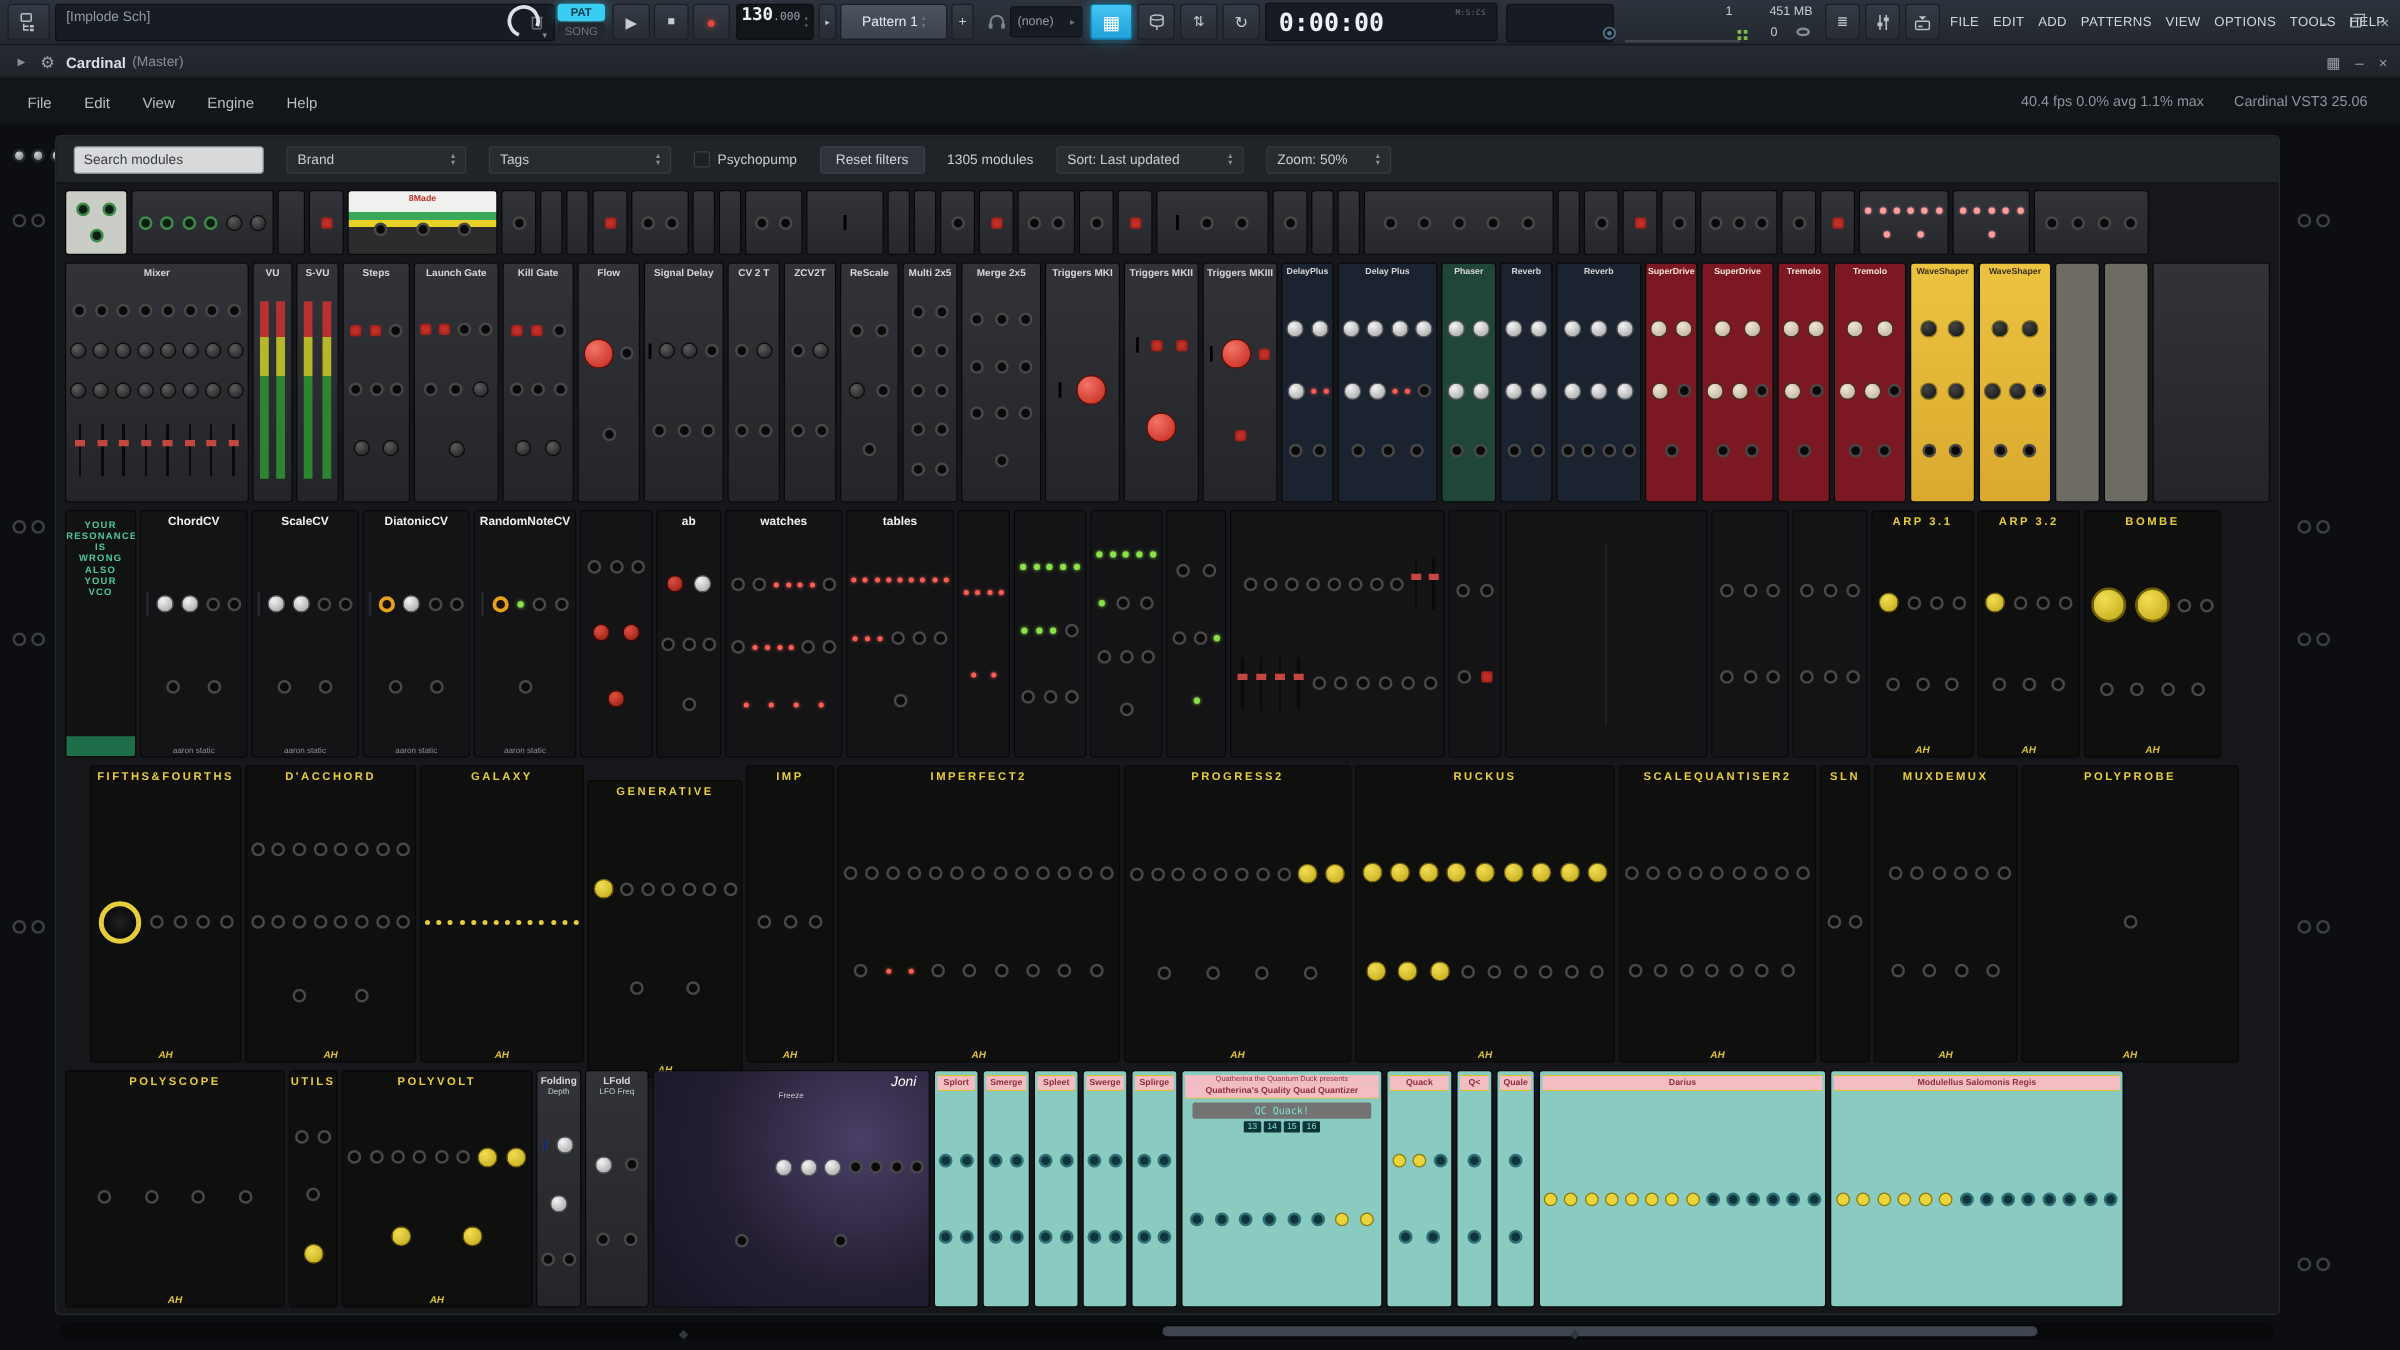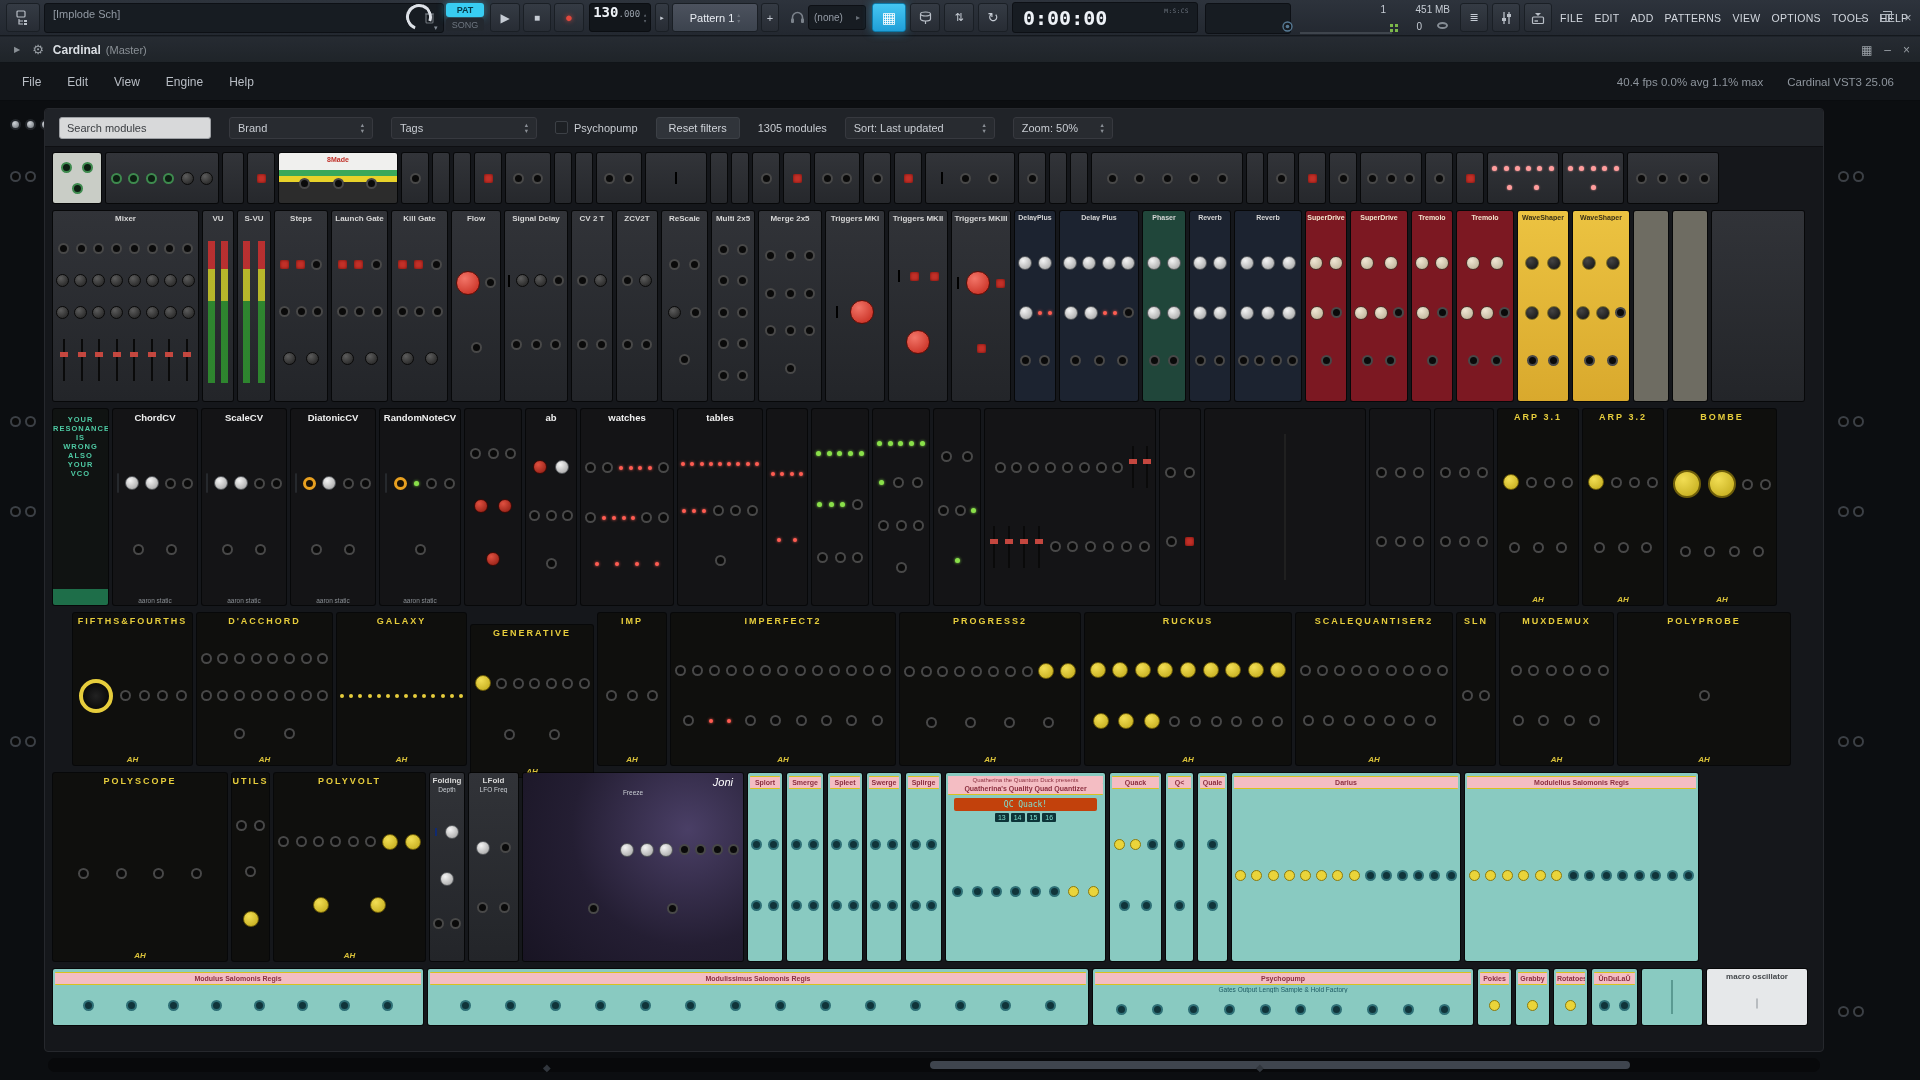--- a/index.html
+++ b/index.html
@@ -97,21 +97,21 @@
   
   .grid{flex:1;padding:6px 8px;overflow:hidden;}
   .mrow{display:flex;gap:5px;margin-bottom:8px;}
   .module{position:relative;height:100%;border-radius:2px;overflow:hidden;flex:0 0 auto;
     display:flex;flex-direction:column;box-shadow:0 0 0 1px rgba(0,0,0,.65);}
   .m-title{color:#d6d6d6;font-size:8px;font-weight:bold;text-align:center;padding-top:3px;
     white-space:nowrap;overflow:hidden;flex:0 0 auto;}
   .m-sub{font-size:6px;text-align:center;padding-top:2px;white-space:nowrap;overflow:hidden;}
   .m-labels{font-size:6.5px;text-align:center;color:#c9cdd2;padding-top:1px;white-space:nowrap;overflow:hidden;}
   .m-foot{position:absolute;bottom:1px;width:100%;text-align:center;font-size:6.5px;color:#8a8f94;}
-  .m-lcd{background:#c2410c;color:#7fe0d0;font-size:8px;text-align:center;margin:3px 8px 1px;
+  .m-lcd{background:#737373;color:#7fe0d0;font-size:8px;text-align:center;margin:3px 8px 1px;
     padding:2px 0;border-radius:2px;font-family:"DejaVu Sans Mono",monospace;}
   .m-cells{display:flex;gap:2px;justify-content:center;margin-top:1px;}
   .m-cells span{background:#0d3438;color:#7fe0d0;font-size:7px;padding:1px 3px;border-radius:1px;}
   .m-line{color:#4ec9a3;font-size:7.5px;font-weight:bold;text-align:center;letter-spacing:1px;line-height:9px;}
   .m-line:first-of-type{margin-top:6px;}
   .decor{flex:1;display:flex;flex-wrap:wrap;gap:4px 5px;justify-content:space-evenly;
     align-content:space-evenly;padding:4px 3px;align-items:center;}
 
   
   .t-mini{background:linear-gradient(#323439,#26282c);}
@@ -662,21 +662,21 @@
               <span class="d-r"></span>
               <span class="d-r"></span>
               <span class="d-j"></span>
               <span class="d-j"></span>
               <span class="d-j"></span>
               <span class="d-j"></span>
               <span class="d-k"></span>
               <span class="d-k"></span>
             </div>
           </div>
-          <div class="module t-dark" style="width: 55px;">
+          <div class="module t-dark" style="width: 66px;">
             <div class="m-title">Launch Gate</div>
             <div class="decor">
               <span class="d-r"></span>
               <span class="d-r"></span>
               <span class="d-j"></span>
               <span class="d-j"></span>
               <span class="d-j"></span>
               <span class="d-j"></span>
               <span class="d-k"></span>
               <span class="d-k"></span>
@@ -1209,21 +1209,21 @@
               <span class="d-j"></span>
               <span class="d-j"></span>
               <span class="d-j"></span>
               <span class="d-j"></span>
               <span class="d-j"></span>
               <span class="d-j"></span>
             </div>
             <div class="m-foot">AH</div>
           </div>
         </div>
-        <div class="mrow" style="height: 152px; padding-left: 20px;">
+        <div class="mrow" style="height: 236px; padding-left: 20px;">
           <div class="module t-aria" style="width: 119px;">
             <div class="m-title">FIFTHS&amp;FOURTHS</div>
             <div class="decor">
               <span class="d-blk"></span>
               <span class="d-j"></span>
               <span class="d-j"></span>
               <span class="d-j"></span>
               <span class="d-j"></span>
             </div>
             <div class="m-foot">AH</div>

